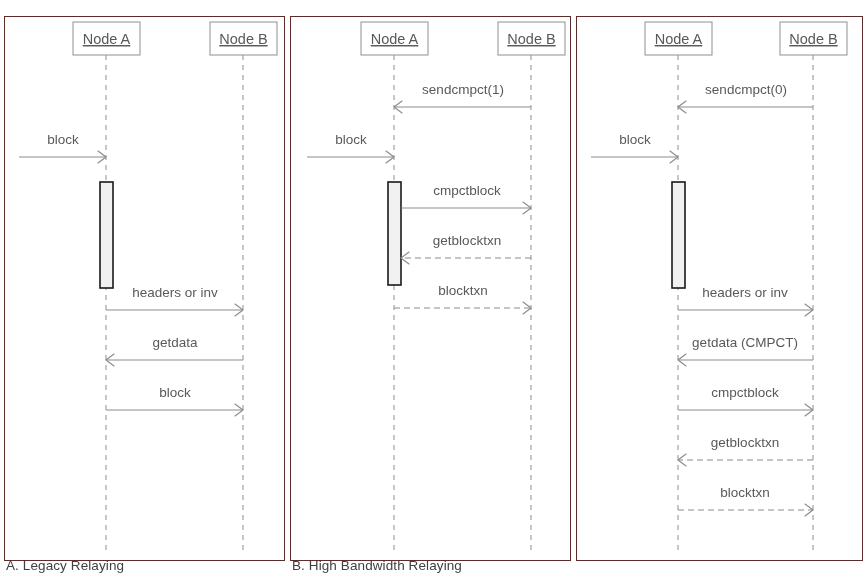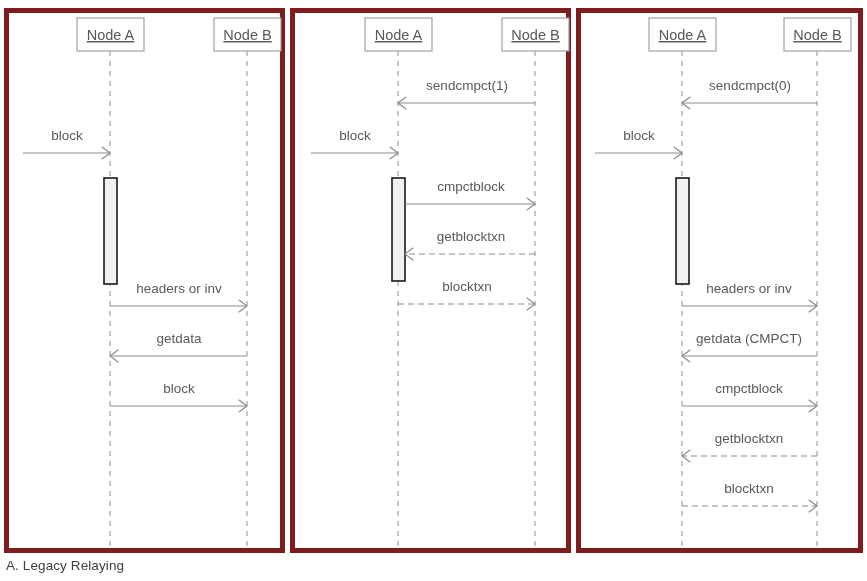--- a/index.html
+++ b/index.html
@@ -18,23 +18,23 @@
   }
   #diagram-root {
     position: absolute;
     left: 0;
     top: 0;
     width: 867px;
     height: 581px;
   }
   .panel {
     position: absolute;
-    top: 8px;
+    top: 16px;
     height: 545px;
-    border: 5px solid #7f1d1d;
+    border: 1px solid #7f1d1d;
     box-sizing: border-box;
     background: #ffffff;
   }
   #panel-a { left: 4px;   width: 281px; }
   #panel-b { left: 290px; width: 281px; }
   #panel-c { left: 576px; width: 287px; }
 
   .panel-svg {
     position: absolute;
     left: 0;
@@ -166,20 +166,21 @@
 
       <text class="msg-label" x="176" y="228">getblocktxn</text>
       <line class="msg-line dashed" x1="240" y1="241" x2="110" y2="241"></line>
       <polyline class="msg-head" points="118,235 110,241 118,247"></polyline>
 
       <text class="msg-label" x="172" y="278">blocktxn</text>
       <line class="msg-line dashed" x1="103" y1="291" x2="240" y2="291"></line>
       <polyline class="msg-head" points="232,285 240,291 232,297"></polyline>
     </svg>
   </div>
+  <div class="caption" id="caption-b">B. High Bandwidth Relaying</div>
 
   <div class="panel" id="panel-c">
     <svg class="panel-svg" width="287" height="545" viewBox="0 0 287 545">
 
       <line class="lifeline" x1="101" y1="38" x2="101" y2="537"></line>
       <line class="lifeline" x1="236" y1="38" x2="236" y2="537"></line>
 
       <rect class="node-box" x="68" y="5" width="67" height="33"></rect>
       <text class="node-label" x="101.5" y="27">Node A</text>
 

